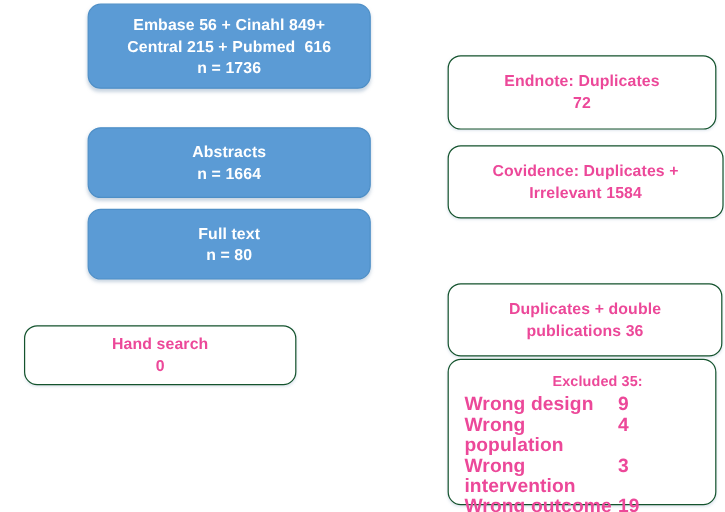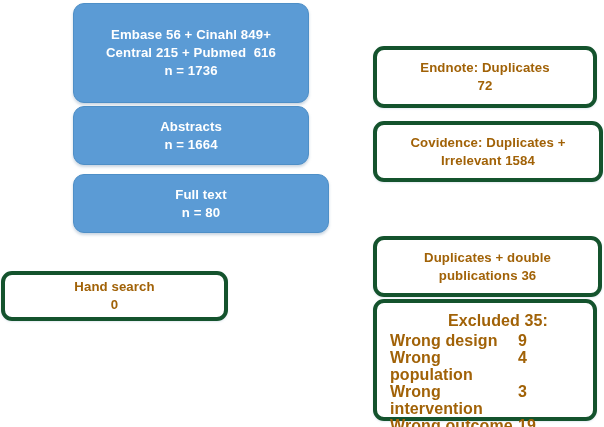--- a/index.html
+++ b/index.html
@@ -33,46 +33,46 @@
     letter-spacing: 0.1px;
   }
   .box.filled {
     background: #5B9BD5;
     color: #ffffff;
     border: 1px solid #4E8FC7;
     box-shadow: 0 2px 3px rgba(120,150,180,0.40);
   }
   .box.outlined {
     background: #ffffff;
-    color: #a16207;
-    border: 4px solid #14532d;
+    color: #ec4899;
+    border: 1px solid #14532d;
     box-shadow: 0 1px 2px rgba(150,175,200,0.28);
   }
   .box .line {
     display: block;
     white-space: pre;
   }
 
   
-  #box-sources   { left: 73px;  top: 3px;   width: 236px; height: 100px; justify-content: center; }
+  #box-sources   { left: 73px;  top: 3px;   width: 236px; height: 71px; justify-content: center; }
   #box-abstracts { left: 73px;  top: 106px; width: 236px; height: 59px; }
-  #box-fulltext  { left: 73px;  top: 174px; width: 256px; height: 59px; justify-content: center; }
-  #box-handsearch{ left: 1px;   top: 271px; width: 227px; height: 50px; }
+  #box-fulltext  { left: 73px;  top: 174px; width: 236px; height: 59px; justify-content: center; }
+  #box-handsearch{ left: 20px;   top: 271px; width: 227px; height: 50px; }
   #box-included  { left: 85px;  top: 370px; width: 224px; height: 56px; }
 
   
   #box-endnote   { left: 373px; top: 46px;  width: 224px; height: 62px; }
   #box-covidence { left: 373px; top: 121px; width: 230px; height: 61px; }
   #box-duplicates{ left: 373px; top: 236px; width: 229px; height: 61px; }
   #box-excluded  { left: 373px; top: 299px; width: 224px; height: 122px;
                    justify-content: flex-start; padding-top: 9px; }
 
   
   .excl-title {
-    font-size: 16px;
+    font-size: 12px;
     font-weight: bold;
     line-height: 18px;
     padding-left: 26px;
   }
   .excl-list {
     margin-top: 2px;
     width: 100%;
     padding: 0 13px 0 13px;
     box-sizing: border-box;
   }

